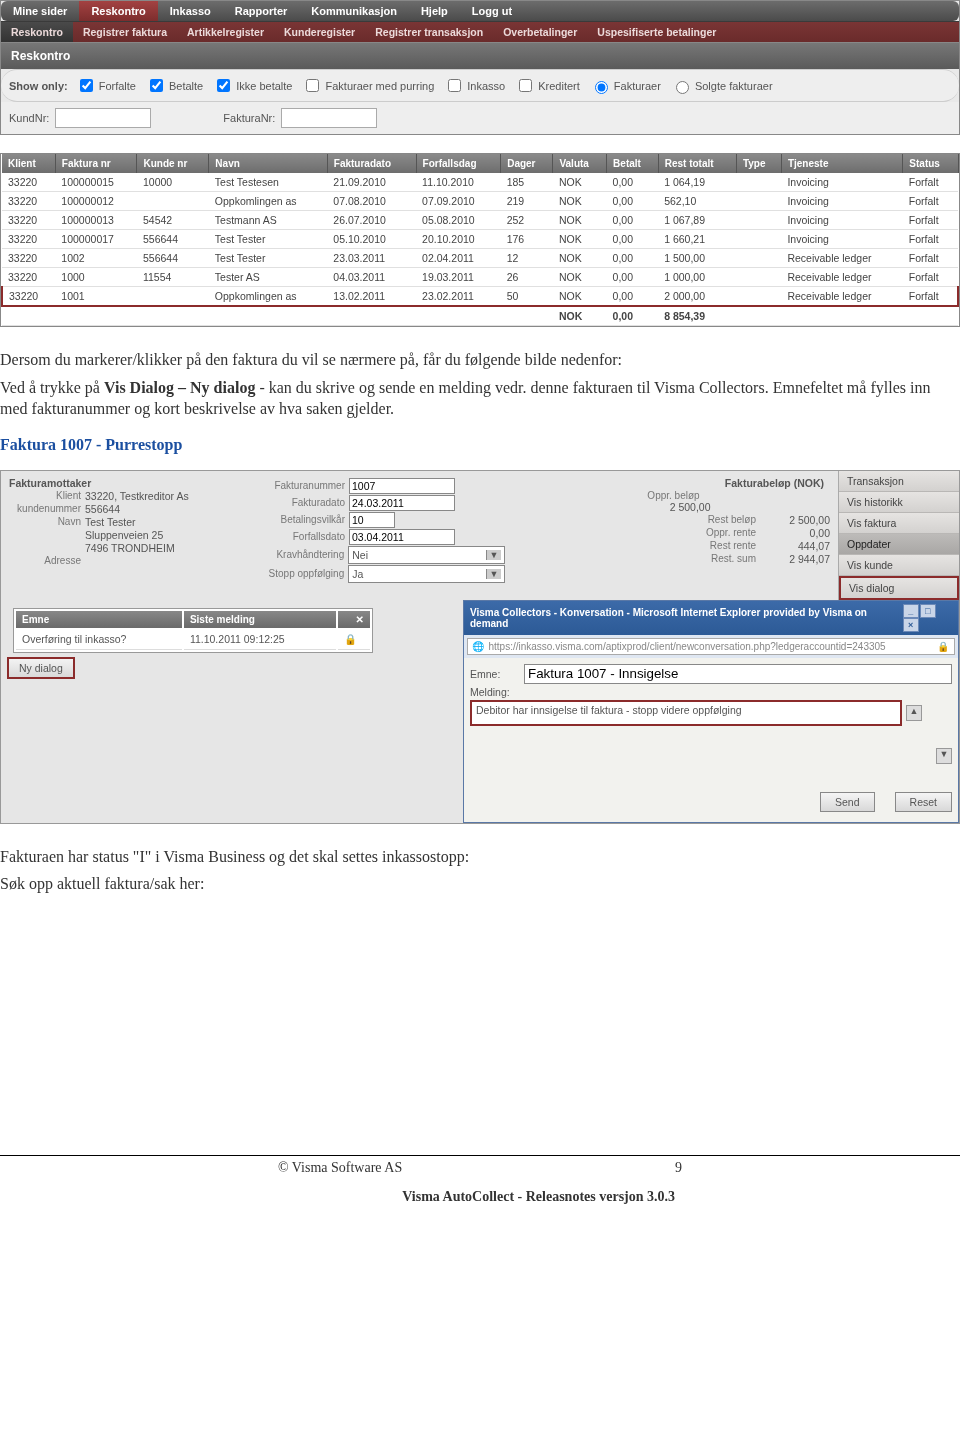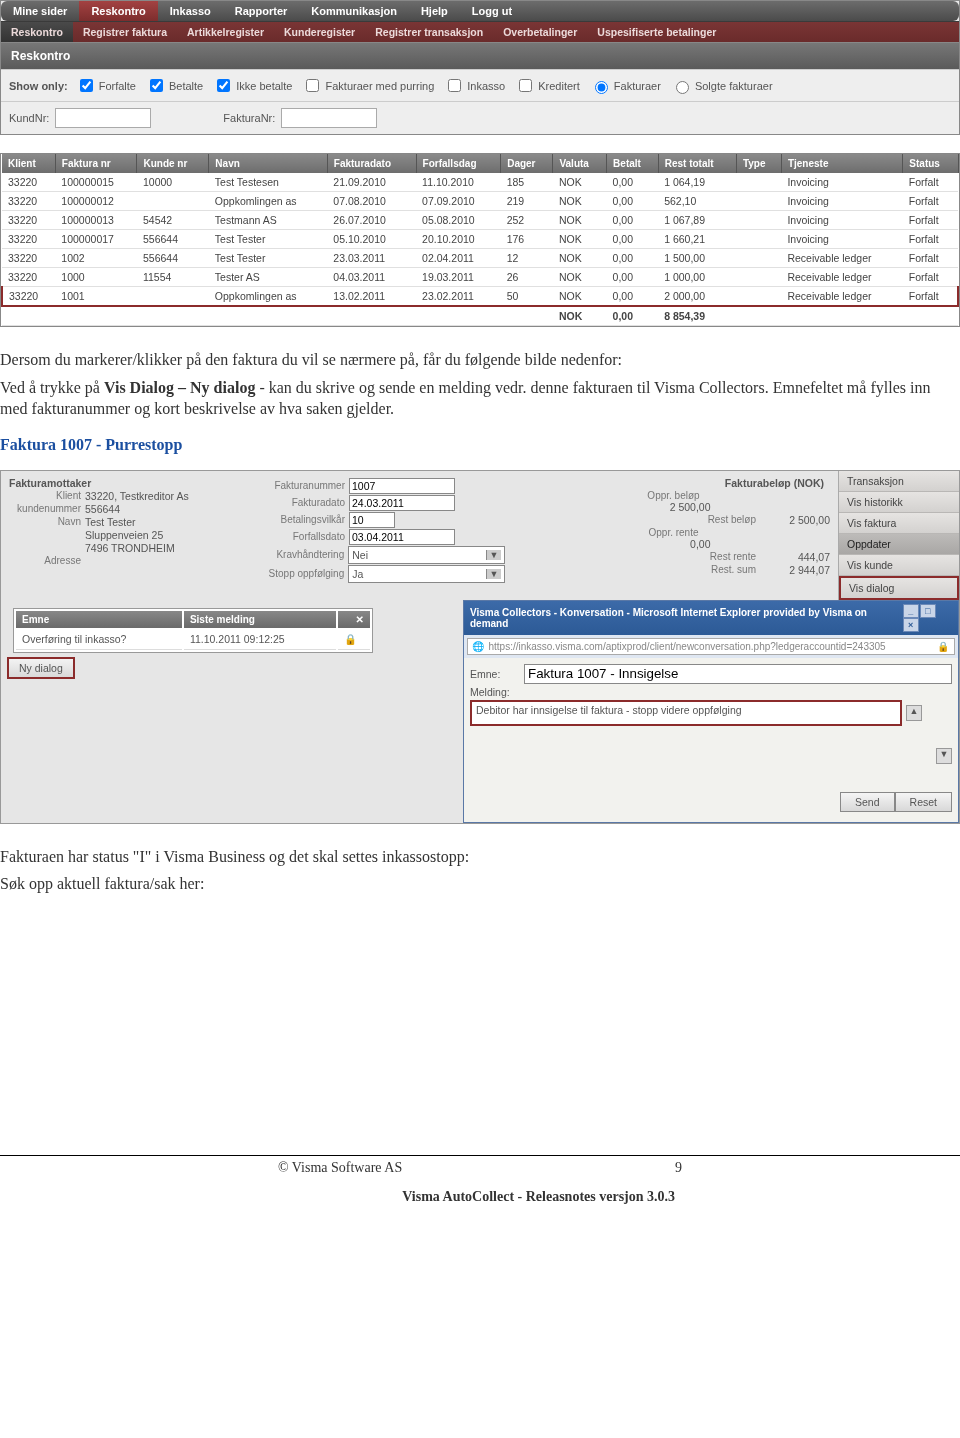--- a/index.html
+++ b/index.html
@@ -6,21 +6,21 @@
   .page { padding:0 0 20px 0; }
   .shot { border:1px solid #888; background:#e9e9e9; margin:0 0 18px 0; }
   
   .nav1 { background:linear-gradient(#6c6c6c,#4b4b4b); display:flex;border-radius:6px; }
   .nav1 .tab { color:#fff; padding:4px 12px; font-weight:bold; font-size:11px; cursor:pointer; }
   .nav1 .tab.active { background:linear-gradient(#a34242,#7d2d2d); }
   .nav2 { background:linear-gradient(#7a3535,#6a2b2b); display:flex; border-top:1px solid #3a3a3a; }
   .nav2 .tab { color:#ecdada; padding:4px 10px; font-size:10.5px; font-weight:bold; cursor:pointer; }
   .nav2 .tab.active { background:linear-gradient(#4a4a4a,#333); }
   .panelTitle { background:linear-gradient(#777,#5a5a5a); color:#fff; padding:6px 10px; font-weight:bold; font-size:12px; border-top:1px solid #888; }
-  .filterbar { background:#eee; padding:6px 8px; font-size:11px; display:flex; flex-wrap:wrap; align-items:center; gap:4px; border-top:1px solid #ccc; border-bottom:1px solid #ccc; color:#555; }
+  .filterbar { background:#eee; padding:6px 8px; font-size:11px; display:flex; flex-wrap:wrap; align-items:center; gap:4px; border-top:1px solid #ccc; border-bottom:1px solid #ccc; color:#555;border-radius:16px; }
   .filterbar label { display:inline-flex; align-items:center; gap:3px; margin-right:6px; }
   .filterbar b { margin-right:4px; }
   .searchrow { background:#eee; padding:6px 8px; display:flex; align-items:center; gap:6px; font-size:11px; color:#555; }
   .txt { border:1px solid #aaa; background:#fff; height:16px; width:90px; }
   .btnrow { background:#eee; padding:6px 8px 10px 8px; display:flex; gap:10px; }
   .btn { background:linear-gradient(#f3f3f3,#d6d6d6); border:1px solid #888; padding:3px 14px; font-size:11px; color:#333; cursor:pointer; }
   
   .tablewrap { border:1px solid #888; margin:0 0 22px 0; background:#fff; }
   table.grid { width:100%; border-collapse:collapse; font-size:10.5px; }
   table.grid th { background:linear-gradient(#8a8a8a,#6d6d6d); color:#fff; padding:4px 6px; text-align:left; font-weight:bold; border-right:1px solid #555; font-size:10px; vertical-align:top; line-height:1.1; }
@@ -54,21 +54,21 @@
   
   .iewin { border:1px solid #5a78a6; background:#dfe7f2; margin:0 0 0 90px; width:640px; font-size:10.5px; }
   .iewin .title { background:linear-gradient(#3c6aa8,#2c5a96); color:#fff; padding:3px 6px; font-weight:bold; display:flex; justify-content:space-between; align-items:center; font-size:10px; }
   .iewin .title .winbtns span { display:inline-block; width:14px; height:12px; background:#c9d5e8; border:1px solid #6b89b8; margin-left:1px; text-align:center; font-size:9px; line-height:12px; color:#2c5a96; cursor:pointer;}
   .iewin .addr { background:#fff; border:1px solid #aaa; margin:3px; padding:2px 4px; color:#888; font-size:10px; display:flex; align-items:center; gap:4px; }
   .iewin .body { background:#f2f2ee; padding:4px 6px 10px 6px; }
   .iewin .row { display:flex; align-items:center; gap:4px; margin:2px 0; }
   .iewin .lbl { width:50px; color:#555; }
   .iewin .bigtext { border:2px solid #8b2b2b; background:#fff; width:420px; height:18px; padding:2px 4px; font-size:10.5px; }
   .iewin .emnein { border:1px solid #888; background:#fff; width:420px; height:16px; padding:1px 3px; }
-  .iewin .btns { display:flex; justify-content:flex-end; gap:0; margin-top:28px; }
+  .iewin .btns { display:flex; justify-content:flex-end; gap:20px; margin-top:28px; }
   .iewin .b { background:linear-gradient(#f5f5f5,#d8d8d8); border:1px solid #888; padding:3px 14px; cursor:pointer; }
   
   .footerline { border-top:1px solid #000; margin-top:260px; padding-top:4px; display:flex; justify-content:center; font-family:"Times New Roman", serif; font-size:14px; }
   .footerline .c { font-weight:bold;margin-top:29px; }
 </style>
 </head>
 <body>
 
 <div class="page">
 
@@ -329,21 +329,21 @@
         <b style="display:block;text-align:right;margin-right:6px">Fakturabeløp (NOK)</b>
         <div id="belop" style="text-align:right">
             <div class="kv" style="justify-content: flex-end; flex-direction: column;">
               <span class="lbl">Oppr. beløp</span>
               <span style="width: 70px; text-align: right;">2 500,00</span>
             </div>
             <div class="kv" style="justify-content: flex-end;">
               <span class="lbl">Rest beløp</span>
               <span style="width: 70px; text-align: right;">2 500,00</span>
             </div>
-            <div class="kv" style="justify-content: flex-end; flex-direction: column;">
+            <div class="kv" style="justify-content: flex-end;">
               <span class="lbl">Oppr. rente</span>
               <span style="width: 70px; text-align: right;">0,00</span>
             </div>
             <div class="kv" style="justify-content: flex-end;">
               <span class="lbl">Rest rente</span>
               <span style="width: 70px; text-align: right;">444,07</span>
             </div>
             <div class="kv" style="justify-content: flex-end;">
               <span class="lbl">Rest. sum</span>
               <span style="width: 70px; text-align: right;">2 944,07</span>

